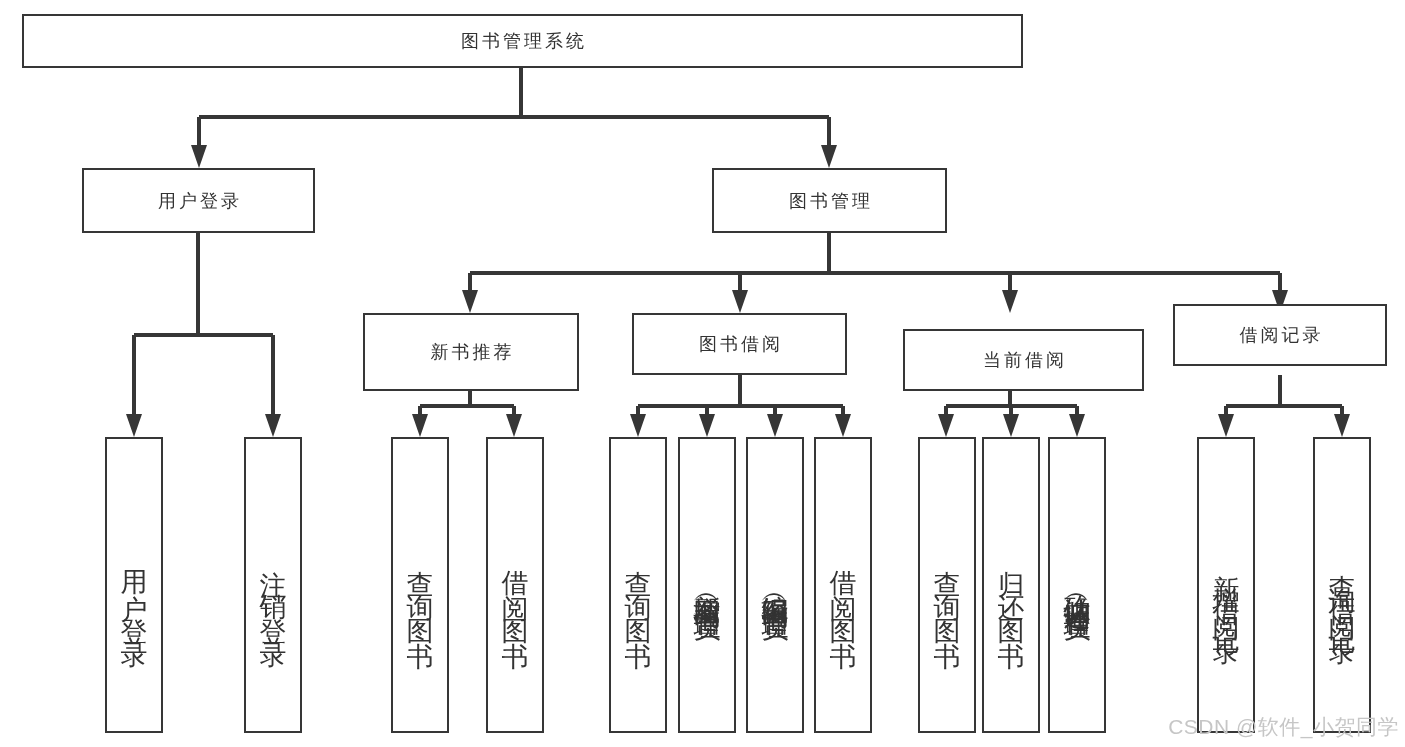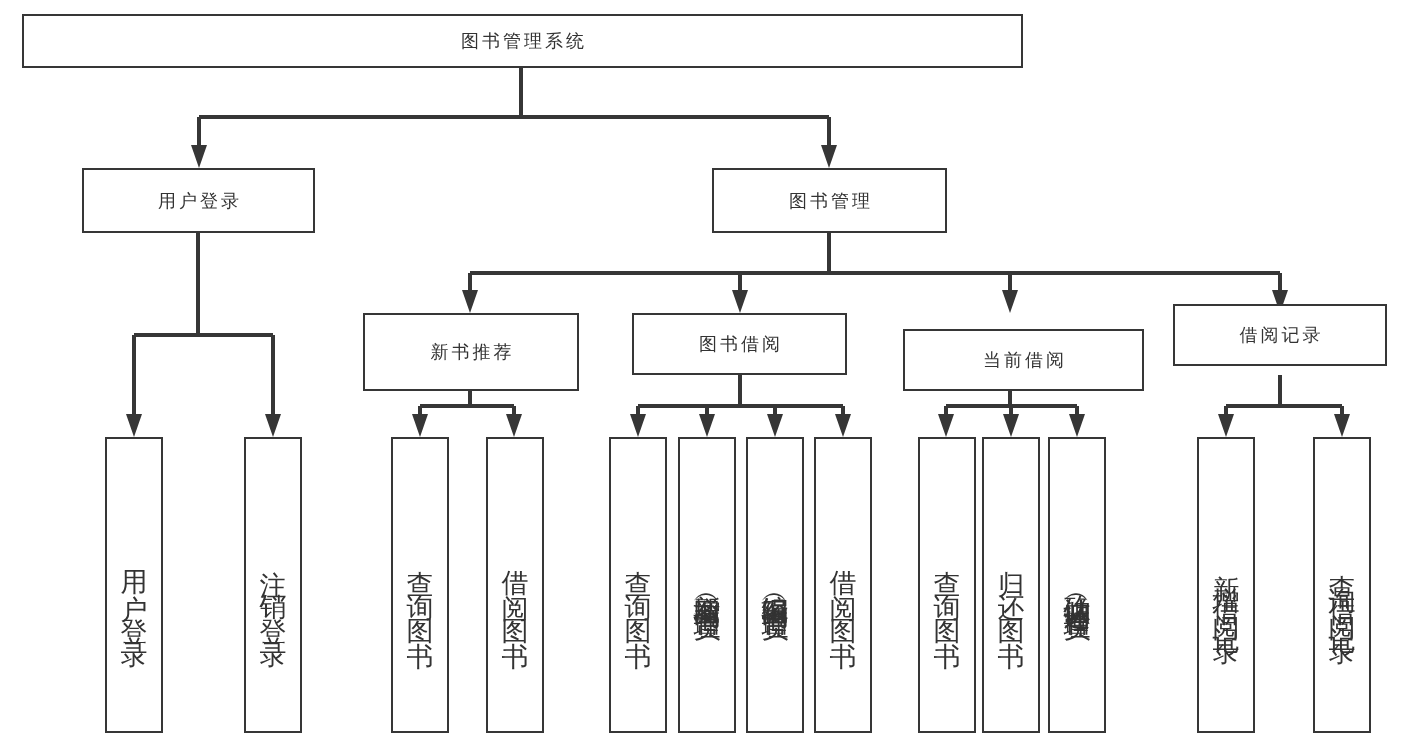--- a/index.html
+++ b/index.html
@@ -170,14 +170,15 @@
     <span class="sp9">确认归还（管理员）</span>
   </div>
 
   <div class="leaf" style="left:1197px">
     <span class="sp6">新增借阅记录</span>
   </div>
   <div class="leaf" style="left:1313px">
     <span class="sp6">查询借阅记录</span>
   </div>
 
+  <div class="watermark">CSDN @软件_小贺同学</div>
 
 </div>
 
 </body></html>

